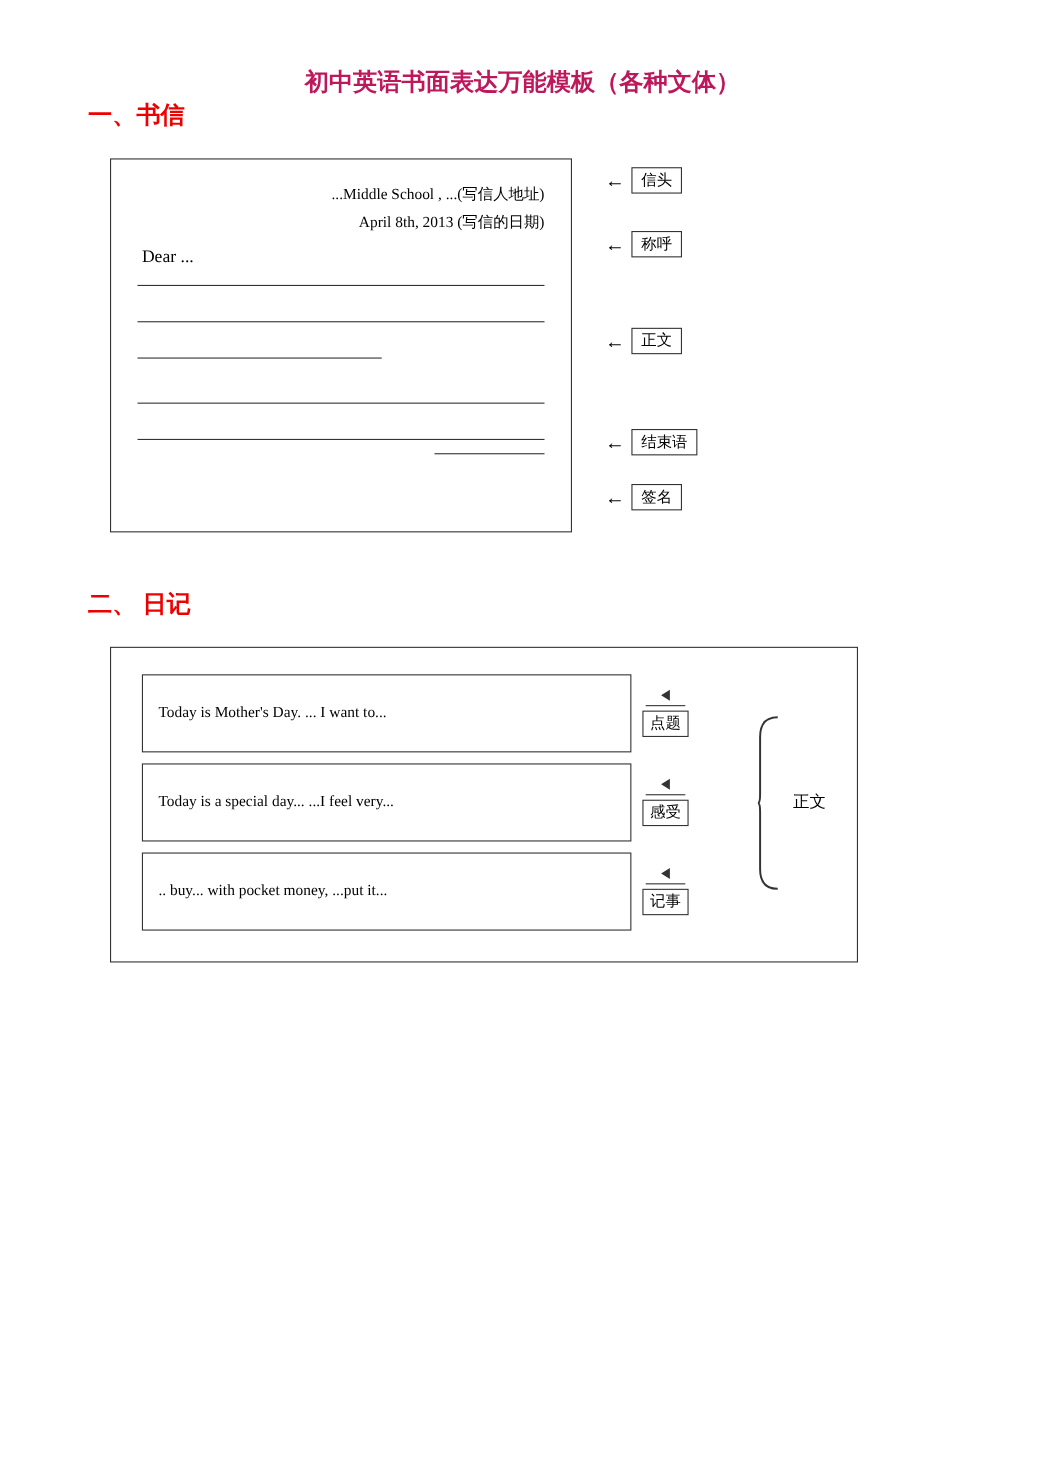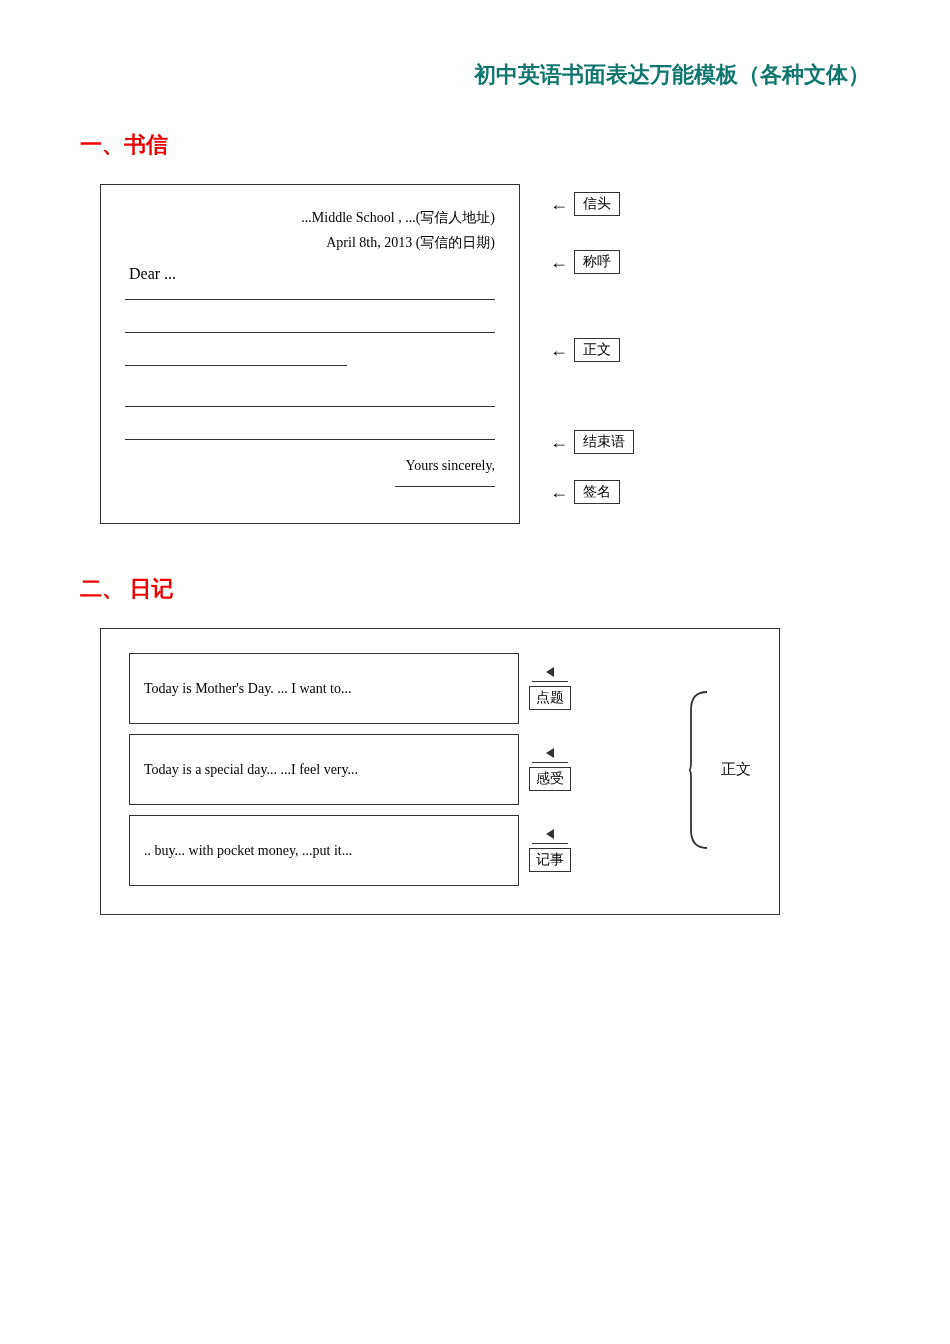--- a/index.html
+++ b/index.html
@@ -5,25 +5,24 @@
     * { box-sizing: border-box; margin: 0; padding: 0; }
     body {
       background: #fff;
       font-family: "SimSun", "宋体", serif;
       width: 950px;
       min-height: 1344px;
       padding: 60px 80px;
       color: #000;
     }
     .main-title {
-      text-align: right;
-      color: #0f766e;
+      text-align: center;
+      color: #be185d;
       font-size: 22px;
       font-weight: bold;
-      margin-bottom: 40px;
     }
     .section-title {
       color: #e00;
       font-size: 22px;
       font-weight: bold;
       margin-bottom: 24px;
     }
     
     .letter-section {
       margin-bottom: 50px;
@@ -108,21 +107,21 @@
     }
     .diary-block-row {
       display: flex;
       align-items: center;
       gap: 10px;
     }
     .diary-block {
       border: 1.5px solid #333;
       padding: 24px 14px;
       font-size: 14px;
-      width: 390px;
+      width: 445px;
       flex-shrink: 0;
       line-height: 1.5;
     }
     .diary-block-arrow {
       display: flex;
       align-items: center;
       gap: 4px;
       flex-direction: column;
     }
     .arrow-line-h {
@@ -189,21 +188,20 @@
       <div class="letter-salutation">Dear ...</div>
       <div class="letter-line"></div>
       <div class="spacer-8"></div>
       <div class="letter-line"></div>
       <div class="spacer-8"></div>
       <div class="letter-line-short"></div>
       <div class="spacer-16"></div>
       <div class="letter-line"></div>
       <div class="spacer-8"></div>
       <div class="letter-line"></div>
-      <div class="letter-closing">Yours sincerely,</div>
       <div class="letter-signature-line"></div>
     </div>
 
     <div class="letter-labels-container">
 
       <div class="letter-label-item" style="margin-top: 8px;">
         <span class="arrow-left-symbol">←</span>
         <span class="label-box">信头</span>
       </div>
 

